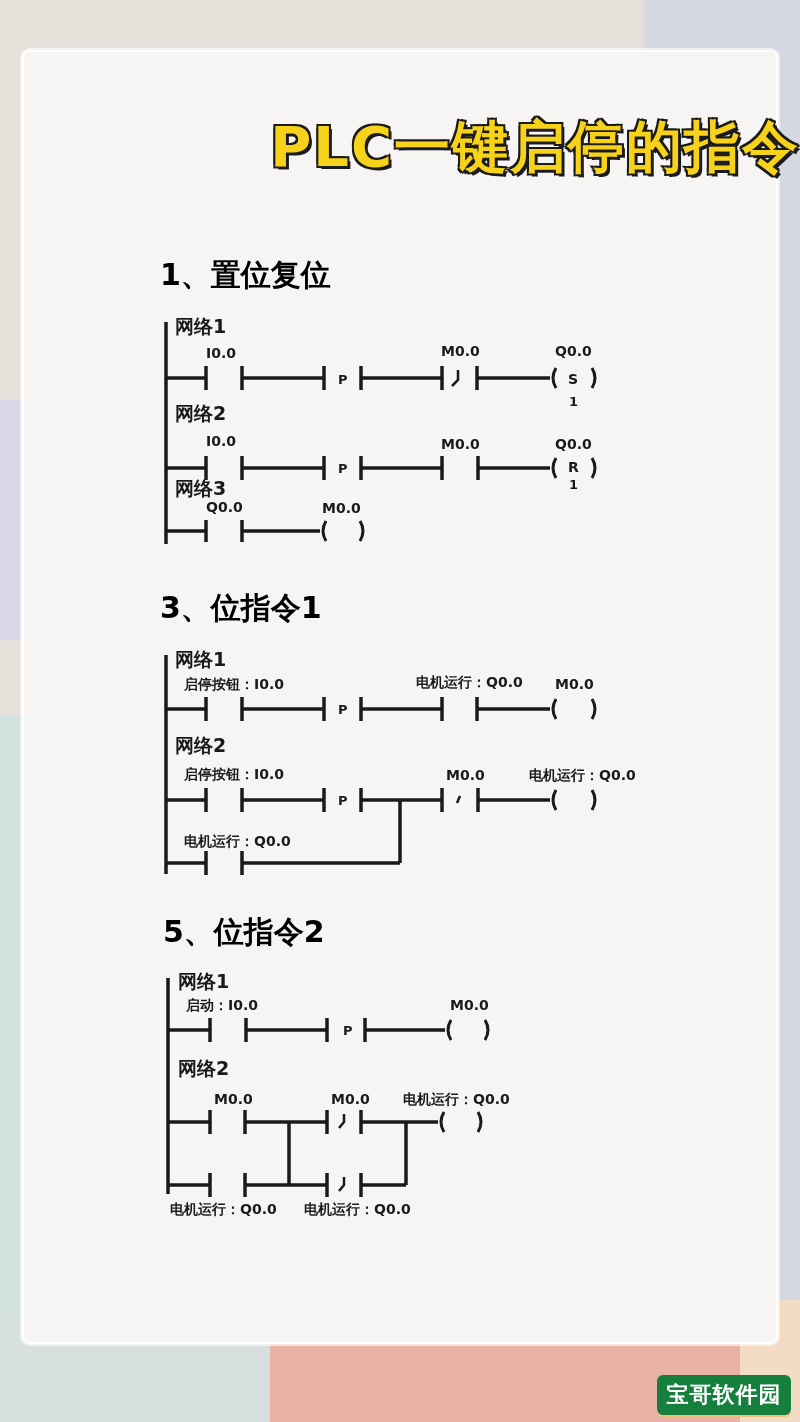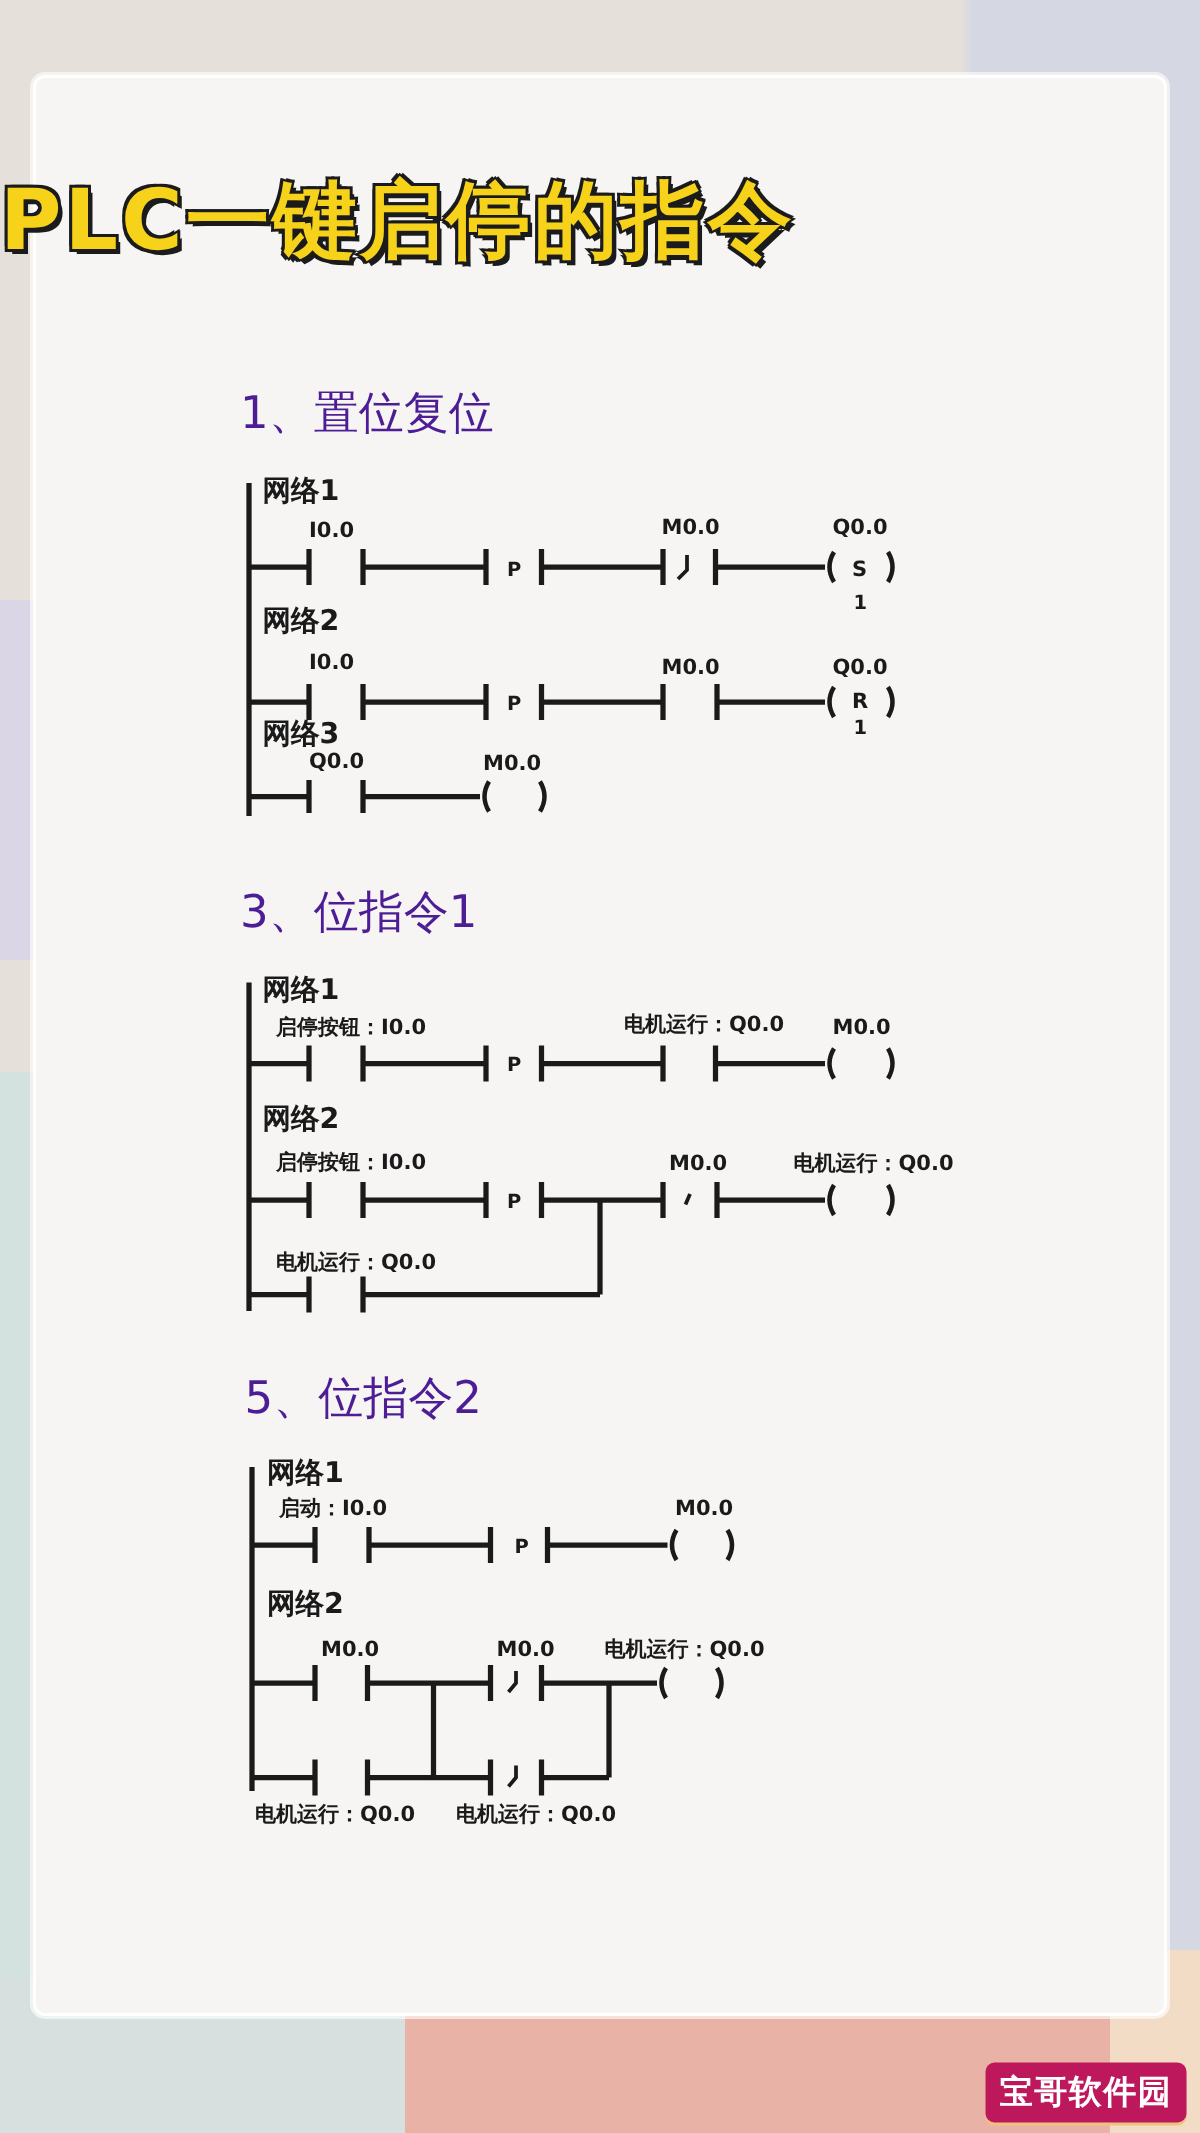--- a/index.html
+++ b/index.html
@@ -13,36 +13,36 @@
   .bg-bottom-pink { position:absolute; left:270px; top:1320px; width:530px; height:102px; background:#e8b3a6; }
   .bg-bottom-teal { position:absolute; left:0; top:1320px; width:270px; height:102px; background:#d7e0de; }
   .bg-right-peach { position:absolute; right:0; top:1300px; width:60px; height:122px; background:#f3dcc5; }
   .paper {
     position:absolute; left:24px; top:52px; width:752px; height:1290px;
     background:#f7f5f3;
     border-radius:6px;
     box-shadow: 0 0 0 2px #ffffff, 0 0 0 4px rgba(255,255,255,0.6);
   }
   .title {
-    position:absolute; left:0; top:110px; width:800px; text-align:left;
+    position:absolute; left:0; top:110px; width:800px; text-align:right;
     font-size:56px; font-weight:900; color:#f7d21b; letter-spacing:2px;
     -webkit-text-stroke: 3px #1b1b1b;
     paint-order: stroke fill;
     text-shadow: 3px 3px 0 #1b1b1b, -2px -2px 0 #1b1b1b, 2px -2px 0 #1b1b1b, -2px 2px 0 #1b1b1b;
     font-family: "DejaVu Sans", sans-serif;
   }
   .section-title {
-    position:absolute; font-size:30px; font-weight:normal; color:#4c1d95;
+    position:absolute; font-size:30px; font-weight:bold; color:#000000;
     font-family: "DejaVu Sans", sans-serif;
   }
   .ladder { position:absolute; left:0; top:0; width:800px; height:1422px; }
   .ladder text { font-family: "DejaVu Sans", sans-serif; font-weight:bold; fill:#1a1a1a; }
   .watermark {
     position:absolute; left:657px; top:1375px; width:134px; height:40px;
-    background:#be185d; border-radius:6px; color:#fff; font-size:22px; font-weight:bold;
+    background:#15803d; border-radius:6px; color:#fff; font-size:22px; font-weight:bold;
     display:flex; align-items:center; justify-content:center; letter-spacing:1px;
     box-shadow: 0 2px 0 #f1c27d;
   }
 </style>
 </head>
 <body>
 
 <div class="bg-left-blue"></div>
 <div class="bg-left-teal"></div>
 <div class="bg-bottom-teal"></div>

